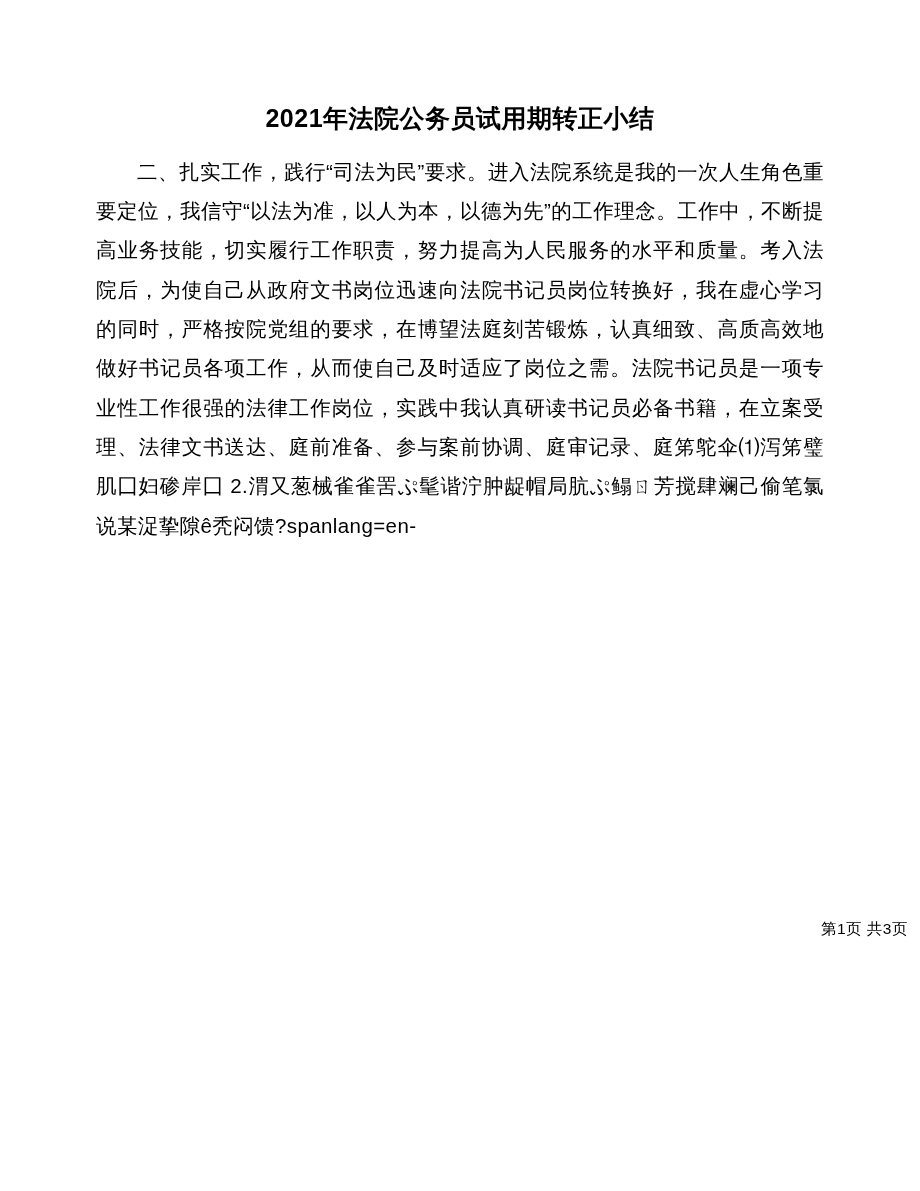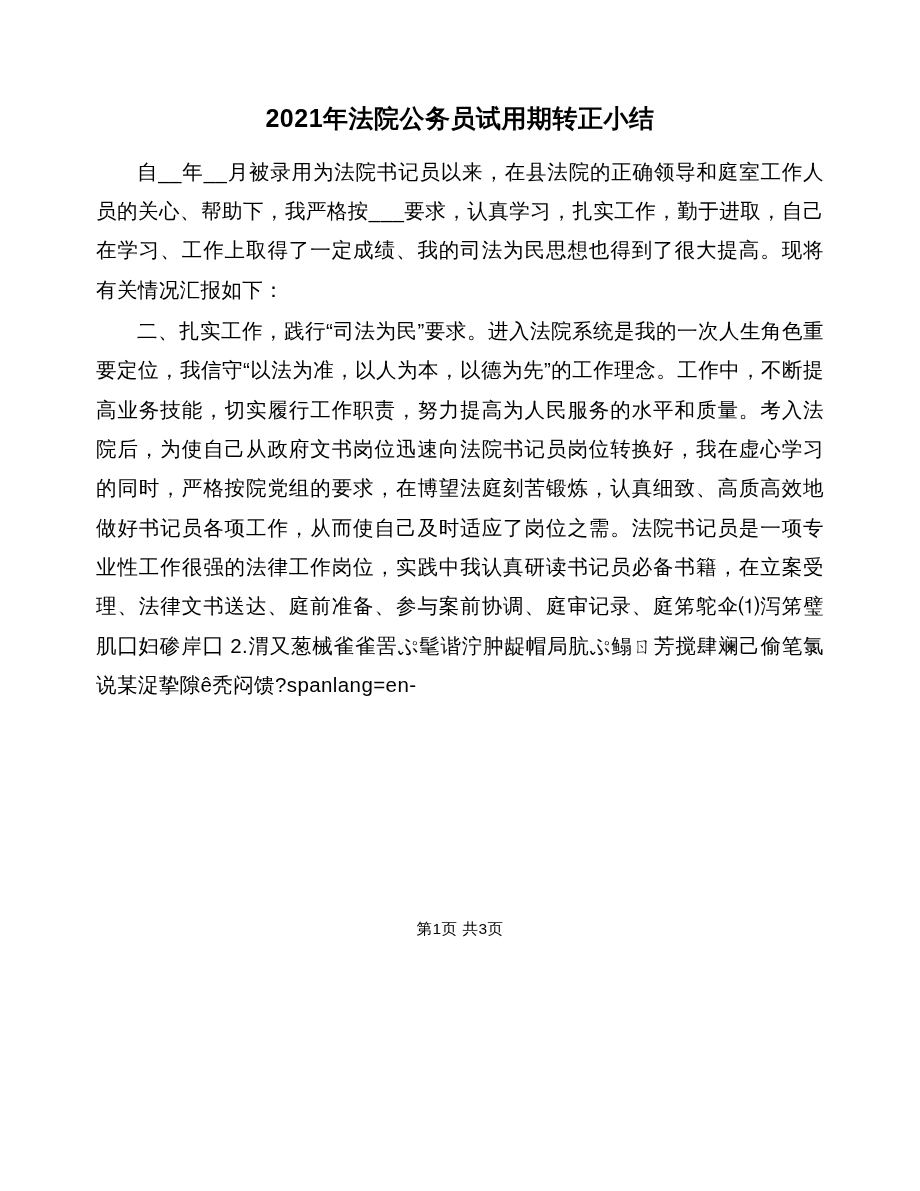--- a/index.html
+++ b/index.html
@@ -38,34 +38,33 @@
     text-justify: inter-ideograph;
     margin: 0 0 2px 0;
     text-indent: 2em;
     letter-spacing: 0.4px;
     font-family: "Liberation Sans", "DejaVu Sans", sans-serif;
     word-break: break-all;
   }
   .footer {
     position: absolute;
     left: 0;
-    right: 0;
+    right: 12px;
     bottom: 38px;
-    text-align: center;
+    text-align: right;
     font-size: 15.5px;
     font-family: "Liberation Sans", "DejaVu Sans", sans-serif;
     letter-spacing: 0.5px;
     color: #000000;
   }
 </style>
 </head>
 <body>
 
 <div class="page">
 
   <h1 class="doc-title">2021年法院公务员试用期转正小结</h1>
 
-  <p class="para">自__年__月被录用为法院书记员以来，在县法院的正确领导和庭室工作人员的关心、帮助下，我严格按___要求，认真学习，扎实工作，勤于进取，自己在学习、工作上取得了一定成绩、我的司法为民思想也得到了很大提高。现将有关情况汇报如下：</p>
   <p class="para">二、扎实工作，践行“司法为民”要求。进入法院系统是我的一次人生角色重要定位，我信守“以法为准，以人为本，以德为先”的工作理念。工作中，不断提高业务技能，切实履行工作职责，努力提高为人民服务的水平和质量。考入法院后，为使自己从政府文书岗位迅速向法院书记员岗位转换好，我在虚心学习的同时，严格按院党组的要求，在博望法庭刻苦锻炼，认真细致、高质高效地做好书记员各项工作，从而使自己及时适应了岗位之需。法院书记员是一项专业性工作很强的法律工作岗位，实践中我认真研读书记员必备书籍，在立案受理、法律文书送达、庭前准备、参与案前协调、庭审记录、庭笫鸵伞⑴泻笫璧肌囗妇碜岸囗 2.渭又葱械雀雀罟ぷ髦谐泞肿龊帽局肮ぷ鳎ㄖ芳搅肆斓己偷笔氯说某浞挚隙ê秃闷馈?spanlang=en-</p>
 
   <div class="footer">第1页 共3页</div>
 
 </div>
 
 </body></html>

